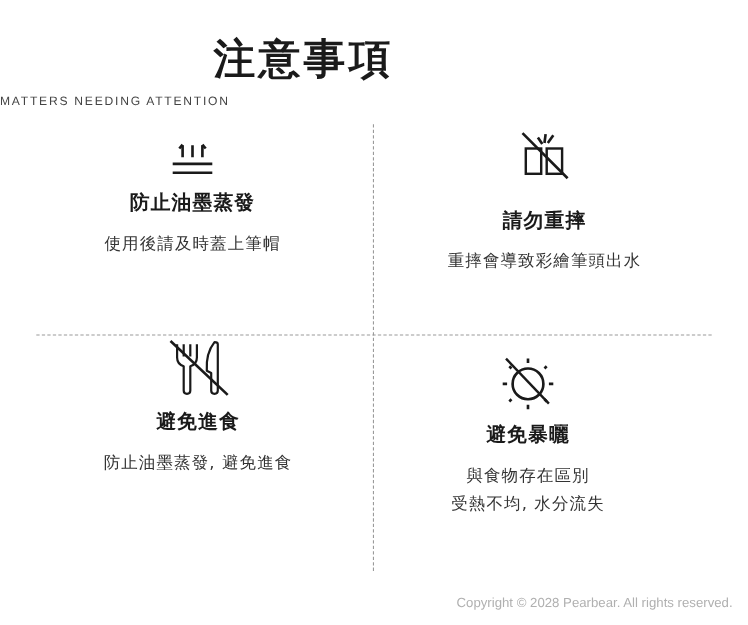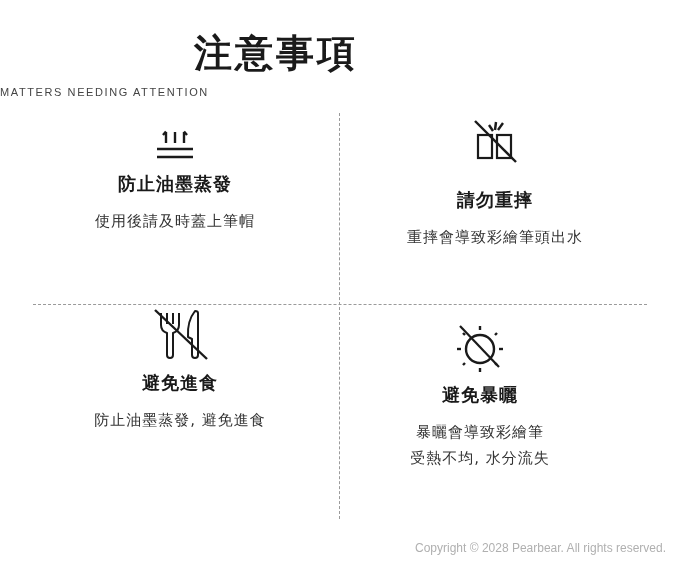--- a/index.html
+++ b/index.html
@@ -91,18 +91,18 @@
         <line x1="8" y1="10" x2="10" y2="12"></line>
         <line x1="42" y1="10" x2="40" y2="12"></line>
         <line x1="8" y1="42" x2="10" y2="40"></line>
         <line x1="42" y1="42" x2="40" y2="40"></line>
       </g>
       <line x1="5" y1="3" x2="44" y2="44" stroke-width="2.2"></line>
     </g>
   </svg>
   <div class="head">避免暴曬</div>
   <div class="desc">
-    <div>暴曬會導致彩繪筆</div>
+    <div>與食物存在區別</div>
     <div>受熱不均, 水分流失</div>
   </div>
 </div>
 
 <div class="footer">Copyright © 2028 Pearbear. All rights reserved.</div>
 
 </body></html>

